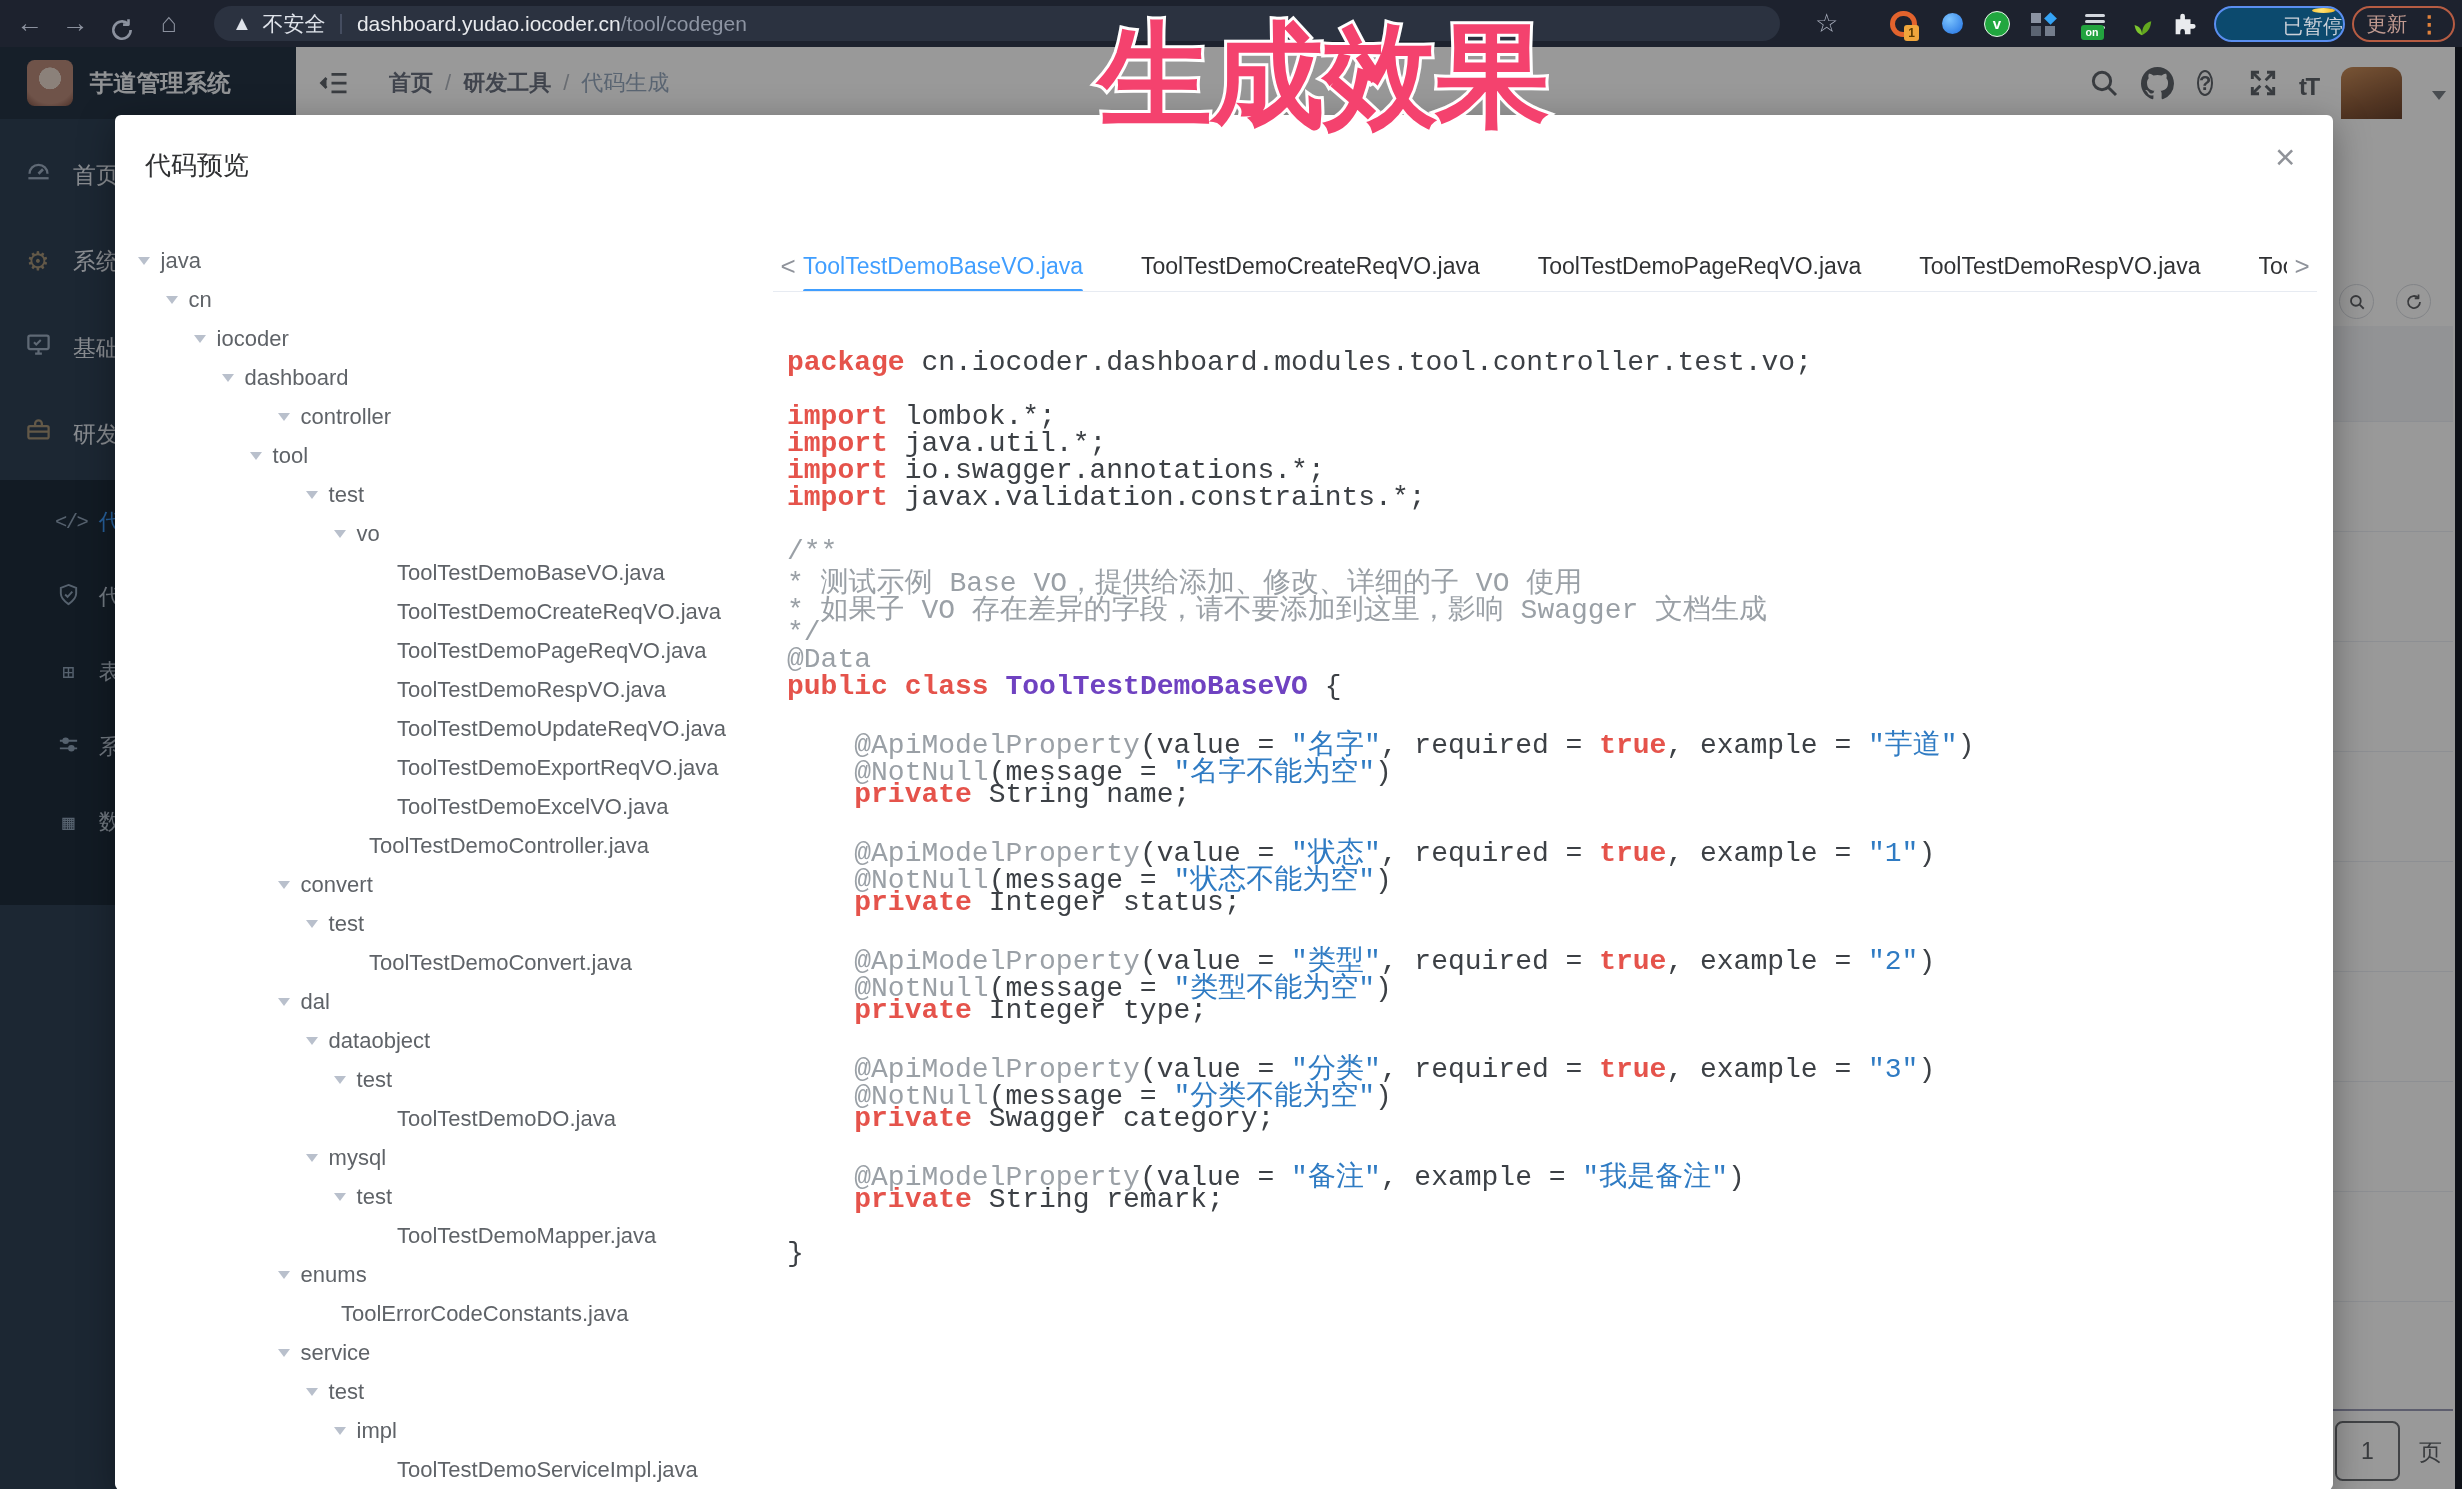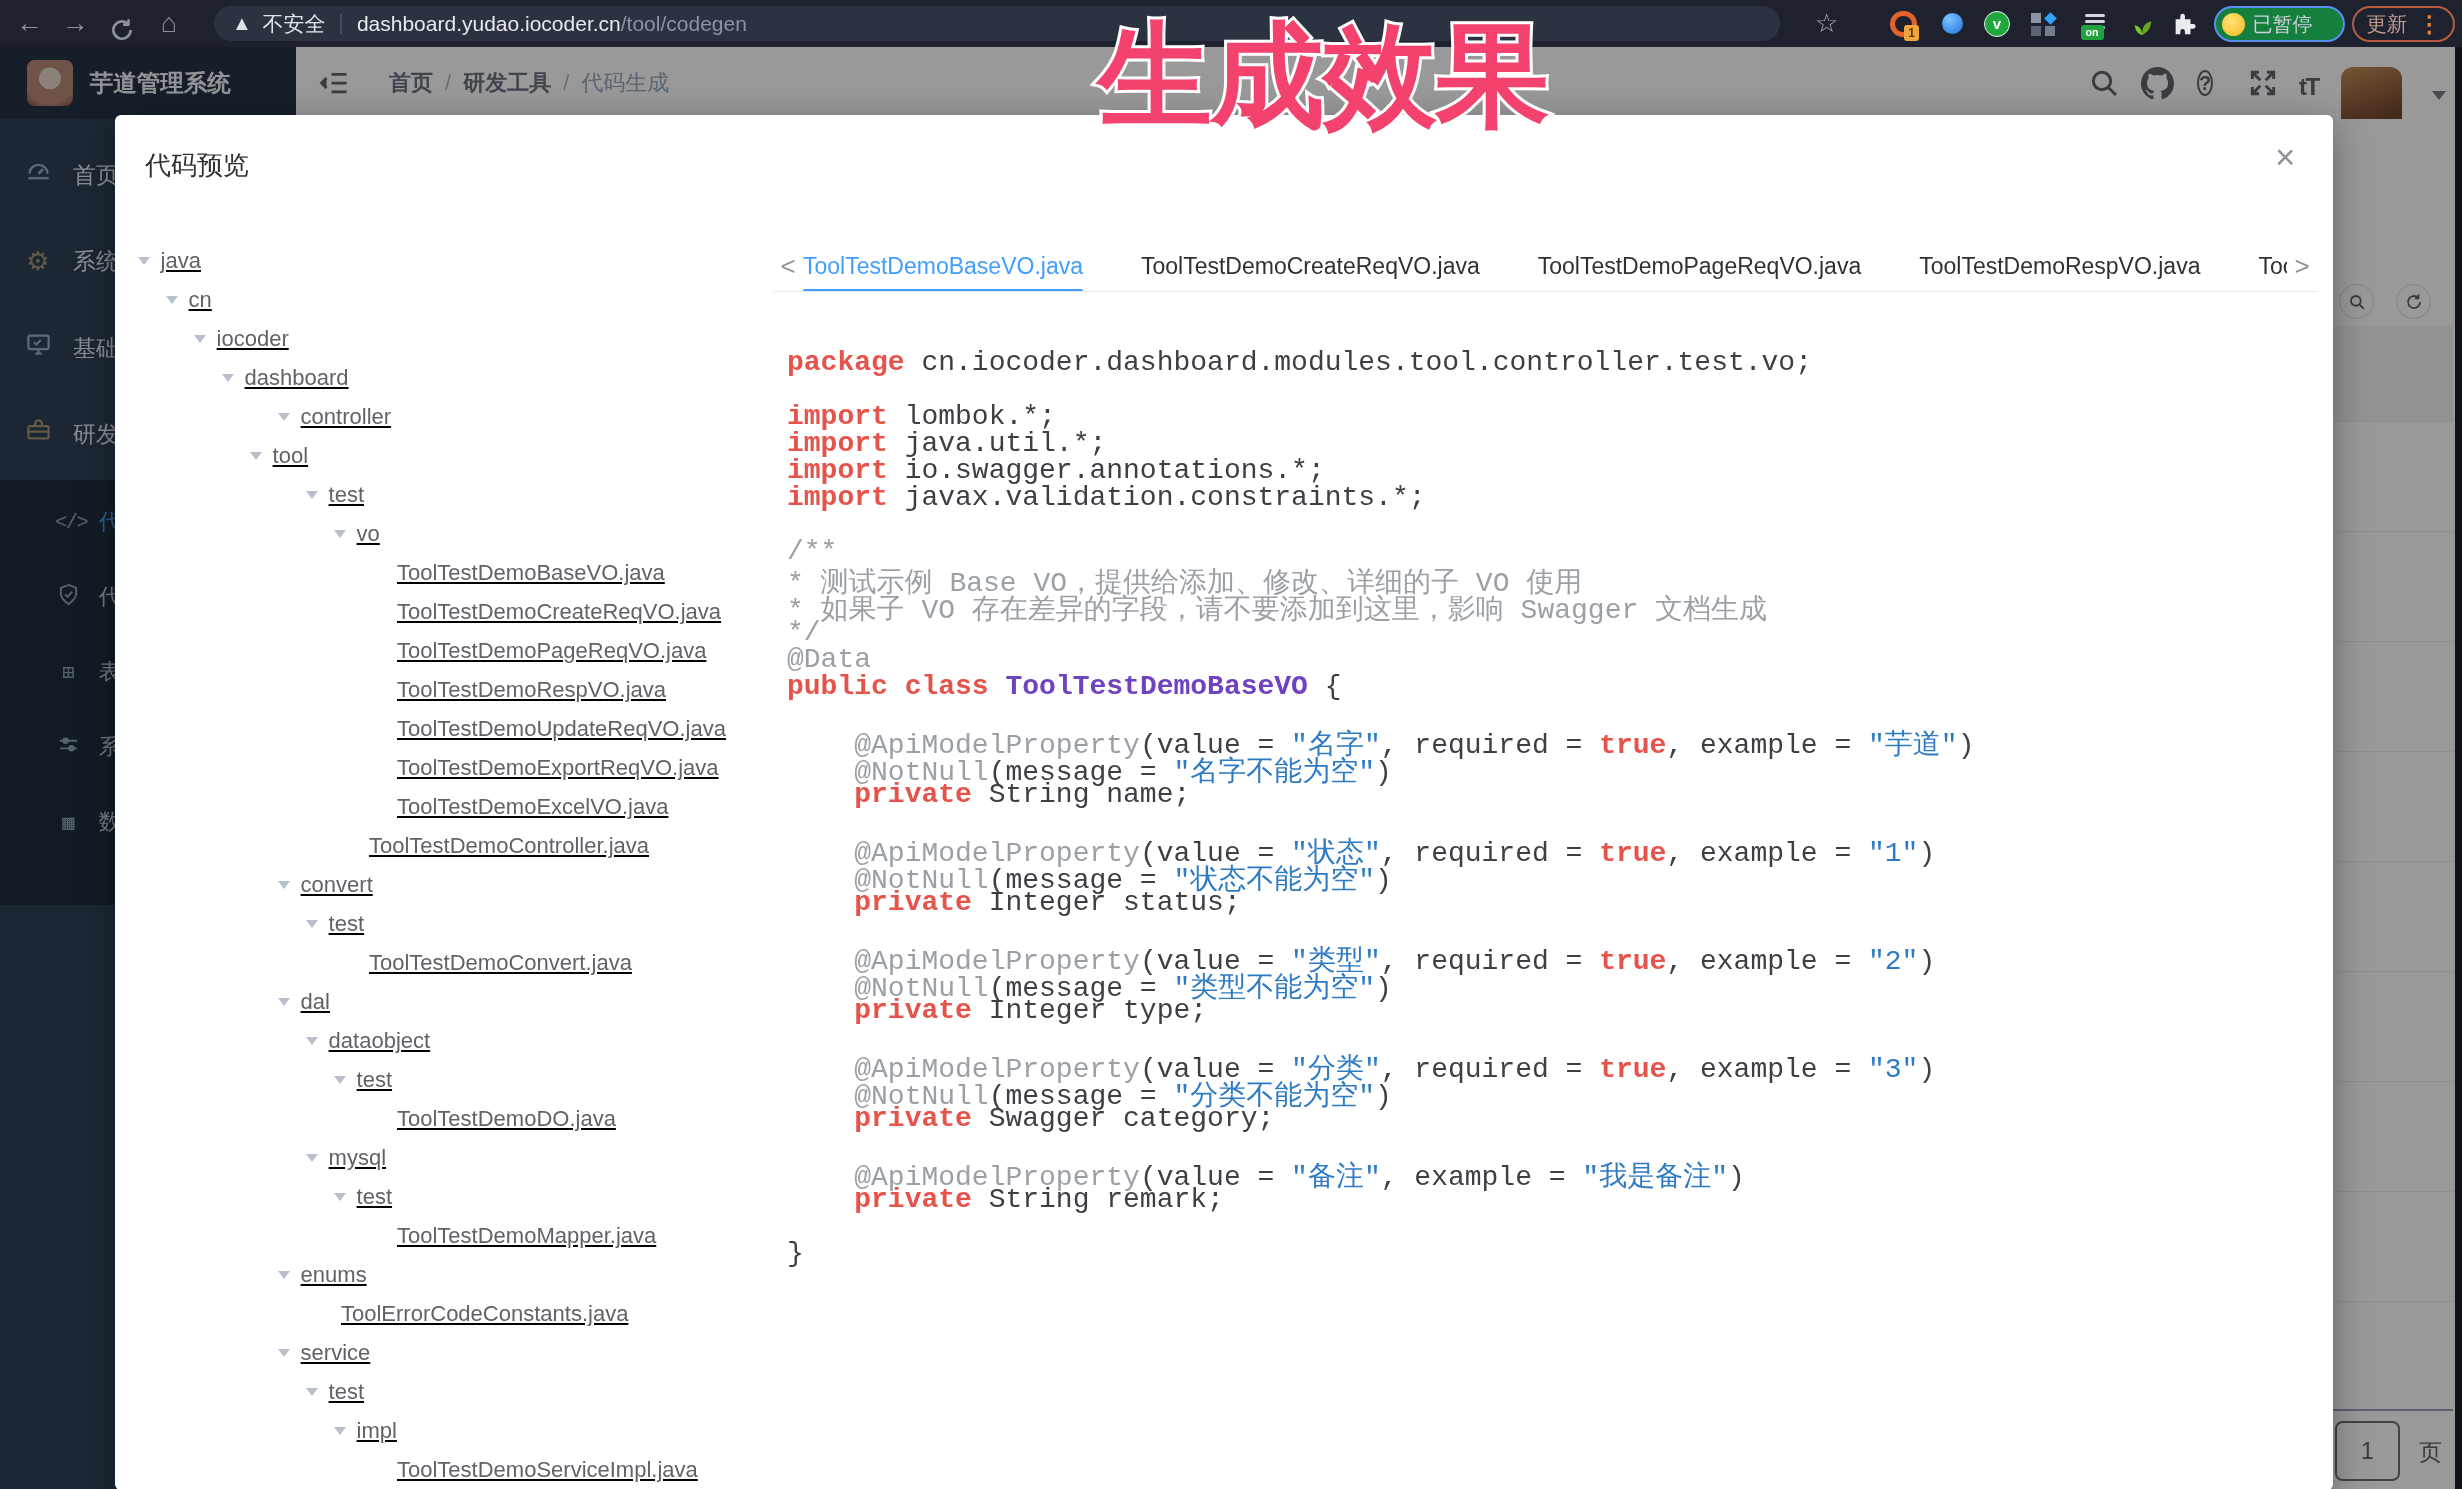--- a/index.html
+++ b/index.html
@@ -21,21 +21,21 @@
   .greenv{width:24px;height:24px;border-radius:50%;background:#21a73f;color:#fff;font-weight:bold;font-size:15px;text-align:center;line-height:24px;border:1.5px solid #e9f7ec;}
   .sqs{position:relative;width:26px;height:26px;}
   .sqs i{position:absolute;display:block;}
   .sq1{left:0;top:2.3px;width:10px;height:10px;background:#8b93a2;}
   .sq2{left:0;top:15px;width:10px;height:10px;background:#5b6472;}
   .sq3{left:14.4px;top:15px;width:10px;height:10px;background:#747d8c;}
   .dia{left:15px;top:3px;width:9px;height:9px;background:#35a3f5;transform:rotate(45deg);}
   .lists{position:relative;width:26px;height:26px;}
   .lists b{position:absolute;left:3px;width:20px;height:3px;background:#d3d7de;border-radius:1.5px;}
   .onbadge{position:absolute;left:-1.5px;bottom:-3px;width:23px;height:15px;background:#23a33f;border-radius:3px;color:#fff;font-size:10.6px;font-weight:bold;text-align:center;line-height:15px;}
-  .pausedpill{position:absolute;left:2214px;top:6px;width:127px;height:32px;border:2.3px solid #5a8ef0;border-radius:18px;display:flex;align-items:center;background:#15803d;}
+  .pausedpill{position:absolute;left:2214px;top:6px;width:127px;height:32px;border:2.3px solid #5a8ef0;border-radius:18px;display:flex;align-items:flex-end;background:#0c4a6e;flex-direction:column;}
   .emojiface{width:23px;height:23px;border-radius:50%;background:radial-gradient(circle at 40% 35%,#ffe477,#f4b61e);margin:0 7.6px 0 6px;}
   .pausedlabel{color:#ccd1d9;font-size:20px;}
   .updatepill{position:absolute;left:2352px;top:6px;width:99px;height:32px;border:2.3px solid #b65c43;border-radius:18px;display:flex;align-items:center;justify-content:center;}
   .updatelabel{color:#c09a90;font-size:20.5px;}
   .kebab{color:#e0823c;font-size:23px;font-weight:bold;margin-left:10.6px;}
 
   
   .sidebar{position:absolute;left:0;top:47px;width:296px;height:1443px;background:#304156;z-index:1;}
   .logorow{position:absolute;left:0;top:0;width:296px;height:72px;background:#263445;display:flex;align-items:center;}
   .logoimg{width:46px;height:46px;border-radius:7.6px;margin-left:27px;background:radial-gradient(circle at 50% 40%,#e8d8cc 0 30%,#b98a7a 31% 70%,#7d5244);}
@@ -69,21 +69,21 @@
   .pginput{position:absolute;left:2039px;top:1302px;width:61px;height:56px;border:2.3px solid #6d7076;border-radius:7.6px;color:#5f6368;font-size:23px;display:flex;align-items:center;justify-content:center;background:transparent;}
   .pgunit{position:absolute;left:2123px;top:1318px;color:#5f6368;font-size:23px;}
   .scrollstrip{position:absolute;left:2455px;top:47px;width:7.6px;height:1443px;background:#0e1118;z-index:60;}
 
   .mask{position:absolute;left:0;top:47px;width:2462px;height:1443px;background:rgba(0,0,0,0.40);z-index:50;}
 
   
   .modal{position:absolute;left:115px;top:115px;width:2218px;height:1375px;background:#fff;border-radius:6px;z-index:100;box-shadow:0 9px 36px rgba(0,0,0,0.35);}
   .mtitle{position:absolute;left:30px;top:33px;font-size:26px;color:#303133;}
   .mclose{position:absolute;left:2160px;top:24px;font-size:35px;color:#909399;line-height:35px;}
-  .tree{position:absolute;left:23px;top:126px;width:637px;height:1249px;overflow:hidden;text-decoration:underline;}
+  .tree{position:absolute;left:23px;top:126px;width:637px;height:1249px;overflow:hidden;}
   .trow{height:39px;display:flex;align-items:center;font-size:22px;color:#5f6368;white-space:nowrap;}
   .caret{width:0;height:0;border-left:6px solid transparent;border-right:6px solid transparent;border-top:8.3px solid #b9c0cc;margin-right:10.6px;flex:none;}
   .tabsbar{position:absolute;left:658px;top:127px;width:1544px;height:49px;display:flex;align-items:center;border-bottom:1.5px solid #e7ebf2;}
   .tabarrow{width:30px;color:#8f939b;font-size:26px;flex:none;text-align:center;}
   .tabsview{flex:1;overflow:hidden;white-space:nowrap;height:100%;display:flex;align-items:center;}
   .tab{margin-right:58px;font-size:23px;color:#303133;position:relative;height:100%;display:flex;align-items:center;flex:none;}
   .tab.active{color:var(--accent);}
   .tab.active::after{content:"";position:absolute;left:0;right:0;bottom:-1.5px;height:3.8px;background:var(--accent);border-radius:2.3px;}
   .tab.clipped{max-width:79px;overflow:hidden;}
   .code{position:absolute;left:672px;top:232px;width:1525px;font-family:"Liberation Mono","DejaVu Sans Mono",monospace;font-size:28px;color:var(--code);}

